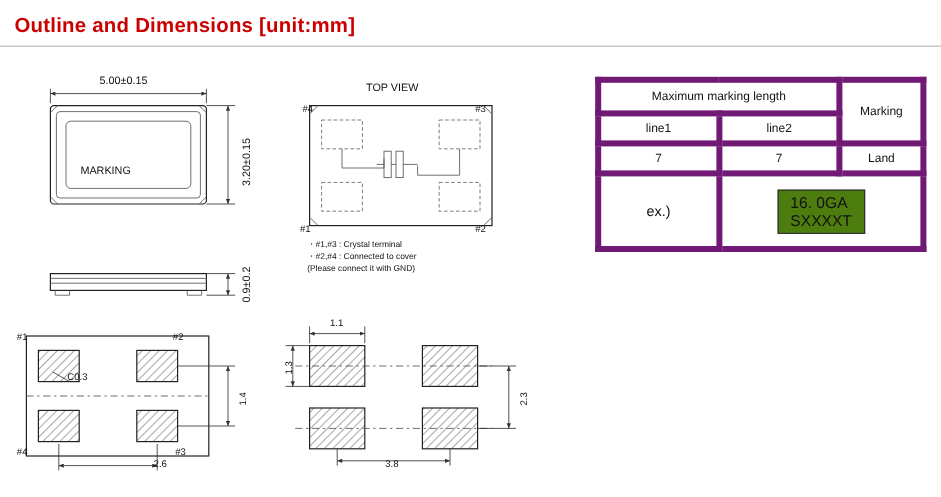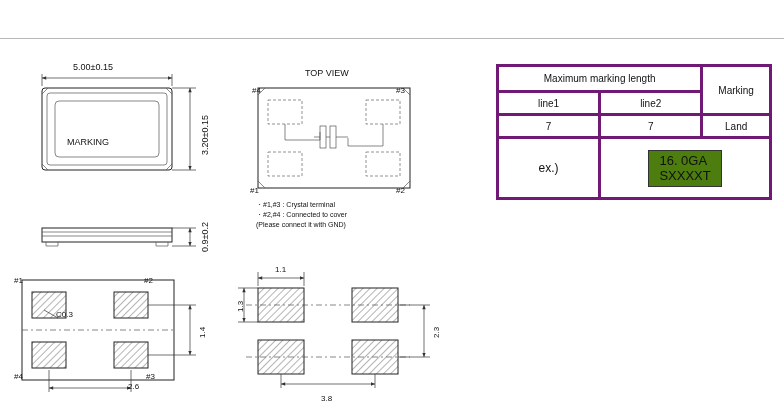--- a/index.html
+++ b/index.html
@@ -82,21 +82,21 @@
   
   .mark-table {
     position: absolute;
     left: 496px;
     top: 64px;
     width: 276px;
     border-collapse: collapse;
     font-size: 10px;
   }
   .mark-table td {
-    border: 3px solid #701a75;
+    border: 5px solid #701a75;
     text-align: center;
     color: #111;
     padding: 0;
   }
   .mt-r1 td { height: 23px; }
   .mt-r2 td { height: 20px; }
   .mt-r3 td { height: 20px; }
   .mt-r4 td { height: 58px; }
   .ex-cell {
     font-size: 12px;
@@ -117,20 +117,21 @@
     line-height: 10px;
     color: #111;
     white-space: nowrap;
   }
 </style>
 </head>
 <body>
 
 <div class="page">
 
+  <div class="title">Outline and Dimensions [unit:mm]</div>
   <div class="title-rule"></div>
 
   <svg width="784" height="414" style="position:absolute;left:0;top:0;">
     <defs>
       <pattern id="hatch" width="5" height="5" patternUnits="userSpaceOnUse" patternTransform="rotate(45)">
         <line x1="0" y1="0" x2="0" y2="5" stroke="#444" stroke-width="0.8"></line>
       </pattern>
       <marker id="ar" markerWidth="7" markerHeight="7" refX="6" refY="2.5" orient="auto">
         <path d="M0,0 L6,2.5 L0,5 z" fill="#333"></path>
       </marker>
@@ -222,21 +223,21 @@
 
     <line class="dim" x1="281" y1="384" x2="375" y2="384" marker-start="url(#arl)" marker-end="url(#ar)"></line>
     <line class="dim" x1="281" y1="374" x2="281" y2="388"></line>
     <line class="dim" x1="375" y1="374" x2="375" y2="388"></line>
 
     <line class="dim" x1="424" y1="305" x2="424" y2="357" marker-start="url(#arl)" marker-end="url(#ar)"></line>
     <line class="dim" x1="398" y1="305" x2="430" y2="305"></line>
     <line class="dim" x1="398" y1="357" x2="430" y2="357"></line>
   </svg>
 
-  <div class="lbl" style="left:73px; top:62px;text-align:right;">5.00±0.15</div>
+  <div class="lbl" style="left:83px; top:62px;text-align:right;">5.00±0.15</div>
   <div class="lbl vert" style="left:200px; top:155px;">3.20±0.15</div>
   <div class="lbl vert" style="left:200px; top:252px;">0.9±0.2</div>
 
   <div class="lbl" style="left:67px; top:137px;">MARKING</div>
 
   <div class="lbl" style="left:305px; top:68px;">TOP VIEW</div>
 
   <div class="lbl sm" style="left:252px; top:86px;">#4</div>
   <div class="lbl sm" style="left:396px; top:86px;">#3</div>
   <div class="lbl sm" style="left:250px; top:186px;">#1</div>
@@ -251,21 +252,21 @@
   <div class="lbl sm" style="left:14px; top:276px;">#1</div>
   <div class="lbl sm" style="left:144px; top:276px;">#2</div>
   <div class="lbl sm" style="left:146px; top:372px;">#3</div>
   <div class="lbl sm" style="left:14px; top:372px;">#4</div>
   <div class="lbl sm" style="left:56px; top:310px;">C0.3</div>
   <div class="lbl sm" style="left:80px; top:382px;margin-left:48px;">2.6</div>
   <div class="lbl sm vert" style="left:198px; top:338px;">1.4</div>
 
   <div class="lbl sm" style="left:275px; top:265px;">1.1</div>
   <div class="lbl sm vert" style="left:236px; top:312px;">1.3</div>
-  <div class="lbl sm" style="left:321px; top:394px;">3.8</div>
+  <div class="lbl sm" style="left:321px; top:382px;">3.8</div>
   <div class="lbl sm vert" style="left:432px; top:338px;">2.3</div>
 
   <table class="mark-table">
     <tbody>
         <tr class="mt-r1">
       <td colspan="2">Maximum marking length</td>
       <td rowspan="2">Marking</td>
     </tr>
     <tr class="mt-r2">
       <td>line1</td>

